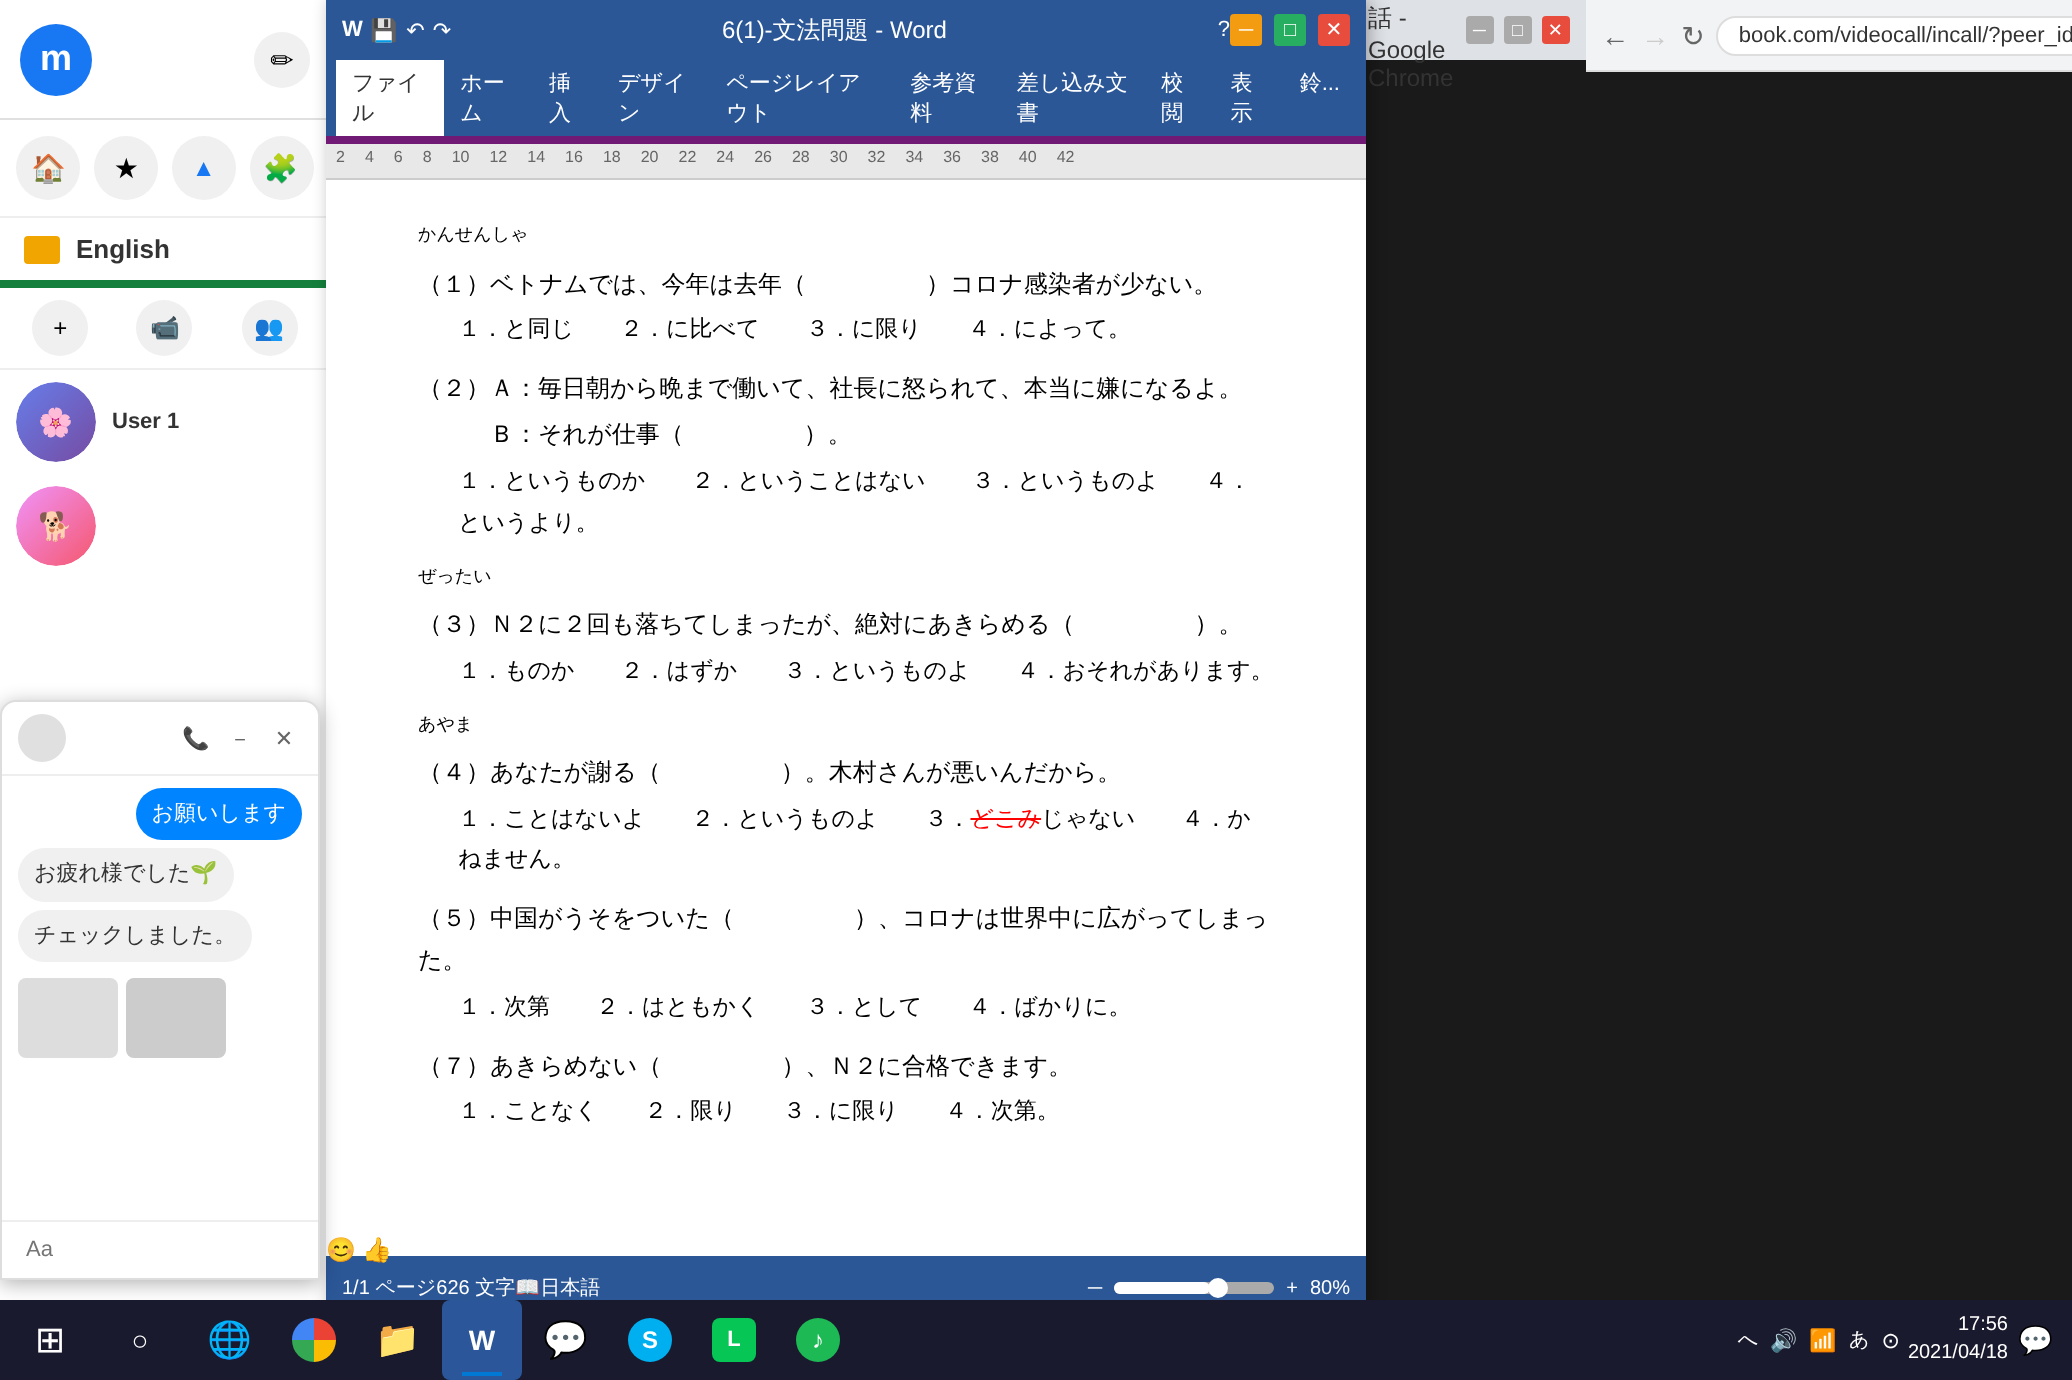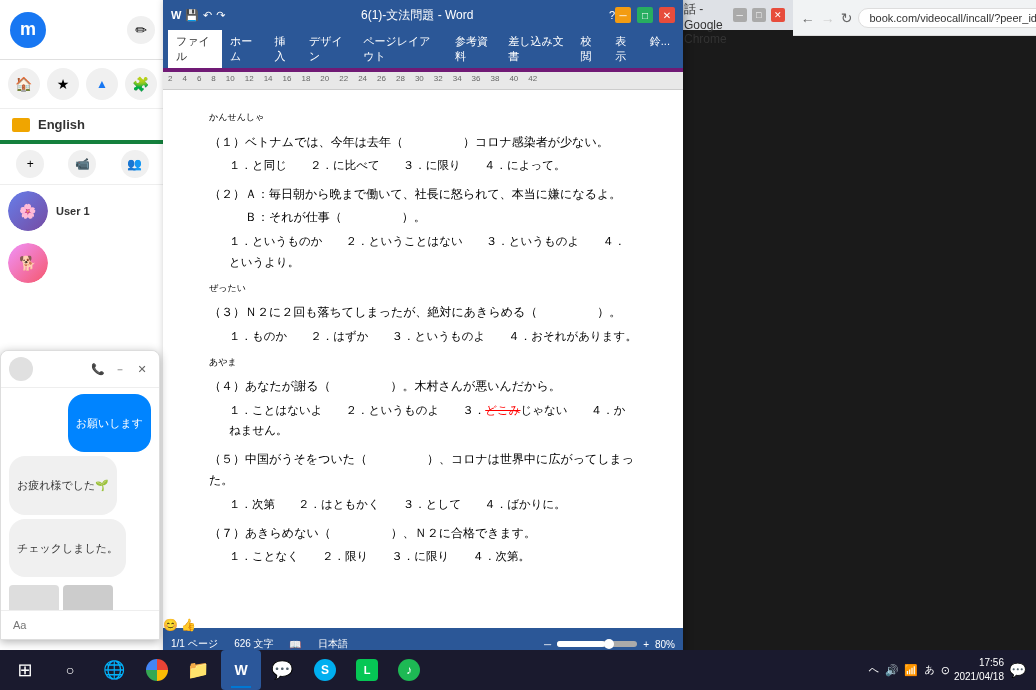--- a/index.html
+++ b/index.html
@@ -148,21 +148,21 @@
       overflow-y: auto;
       padding: 6px 8px;
       background: #fff;
       display: flex;
       flex-direction: column;
       gap: 4px;
     }
 
     .msg-bubble {
       max-width: 85%;
-      padding: 22px 8px;
+      padding: 6px 8px;
       border-radius: 16px;
       font-size: 11px;
       line-height: 1.3;
     }
 
     .msg-sent {
       align-self: flex-end;
       background: #0084ff;
       color: #fff;
     }
@@ -288,21 +288,21 @@
     .strikethrough { text-decoration: line-through; color: red; margin-top: 31px; }
 
     .word-status-bar {
       height: 22px;
       background: #2b5797;
       color: #fff;
       font-size: 10px;
       display: flex;
       align-items: center;
       padding: 16px 8px;
-      gap: 16px;
+      gap: 0;
     }
 
     
     .chrome-window {
       position: absolute;
       right: 0;
       top: 0;
       width: 360px;
       height: 650px;
       background: #1a1a1a;

